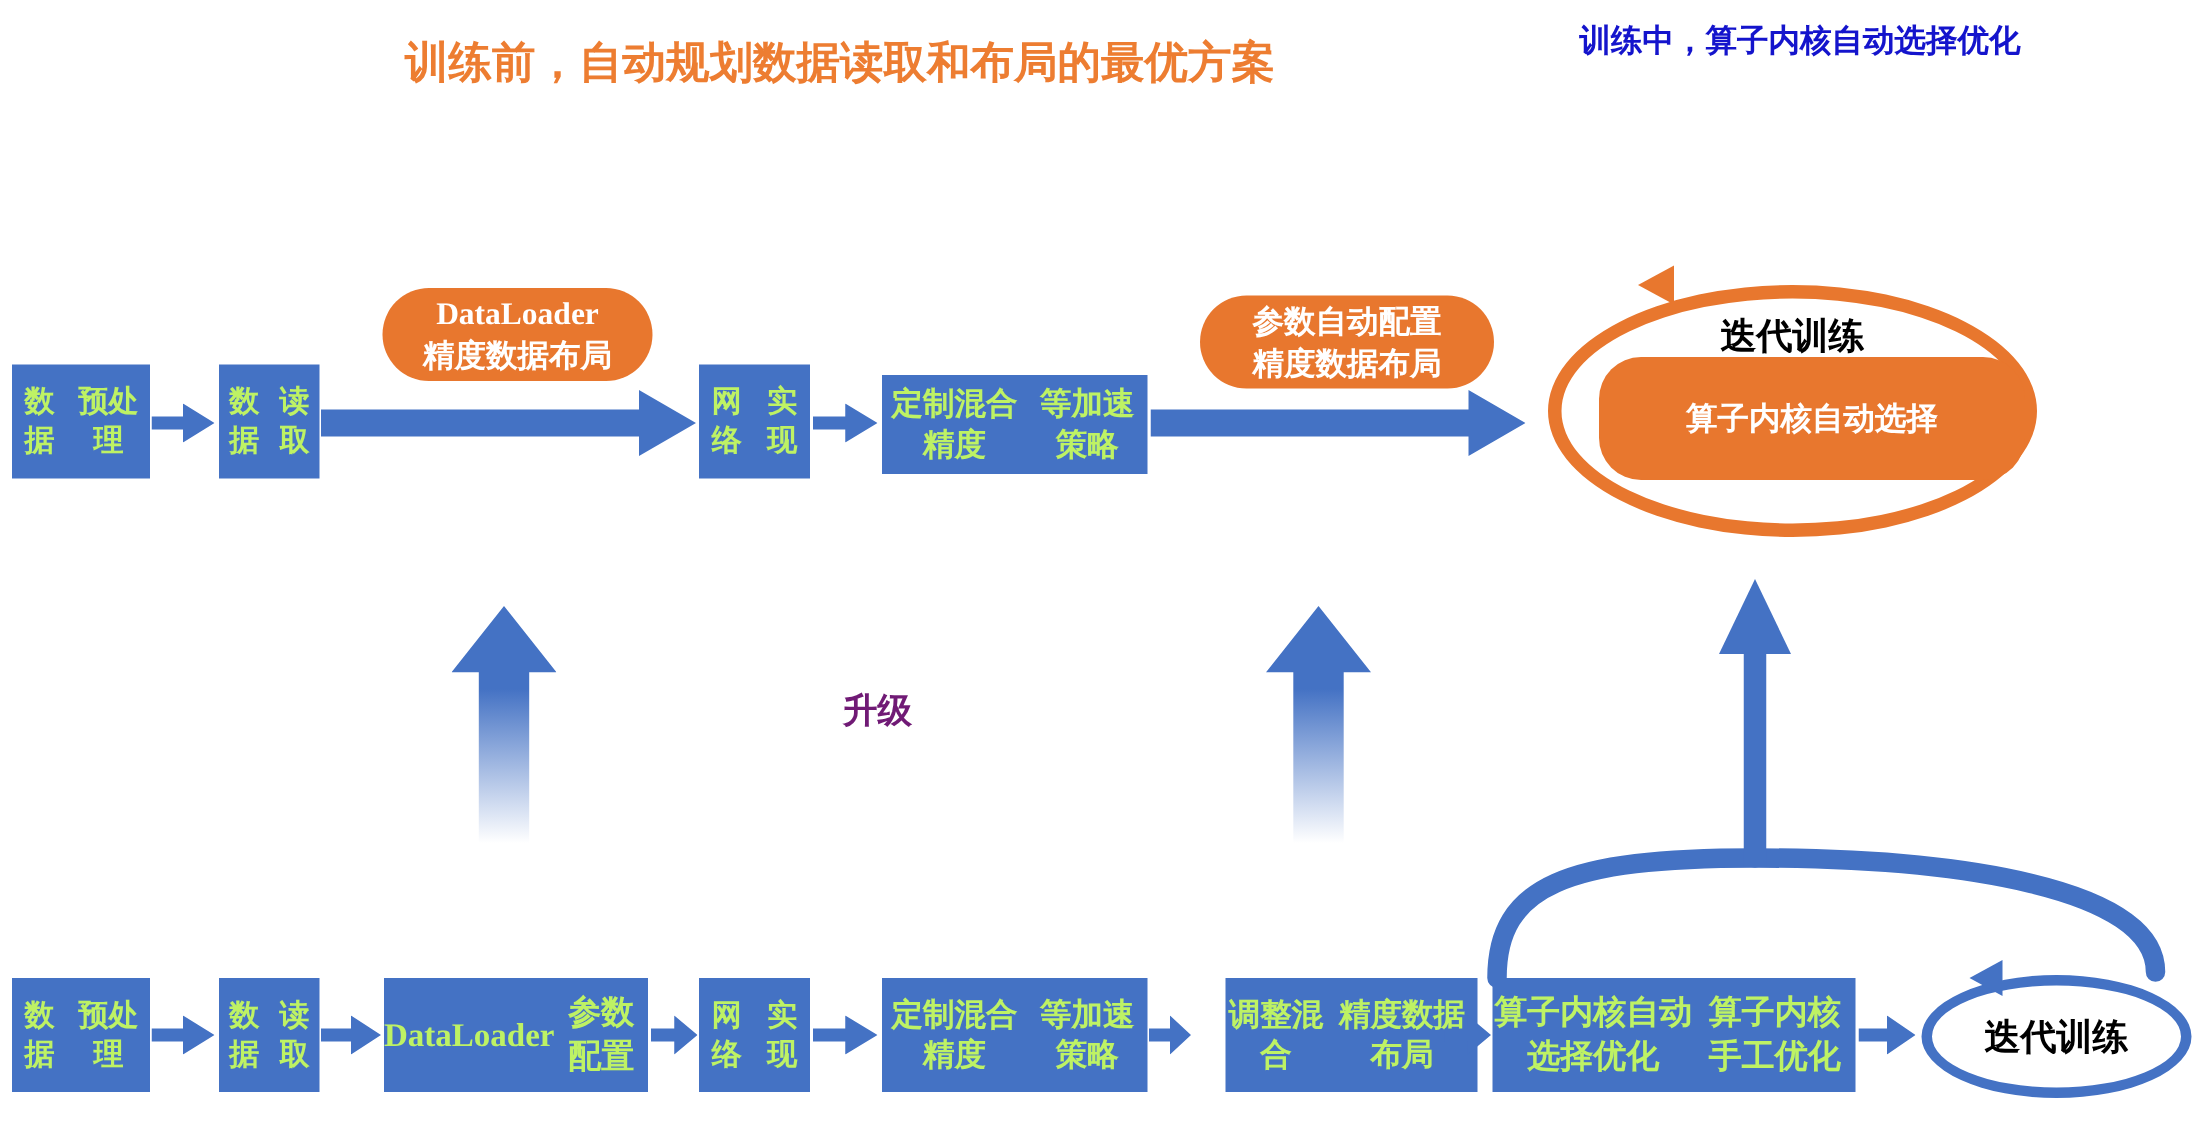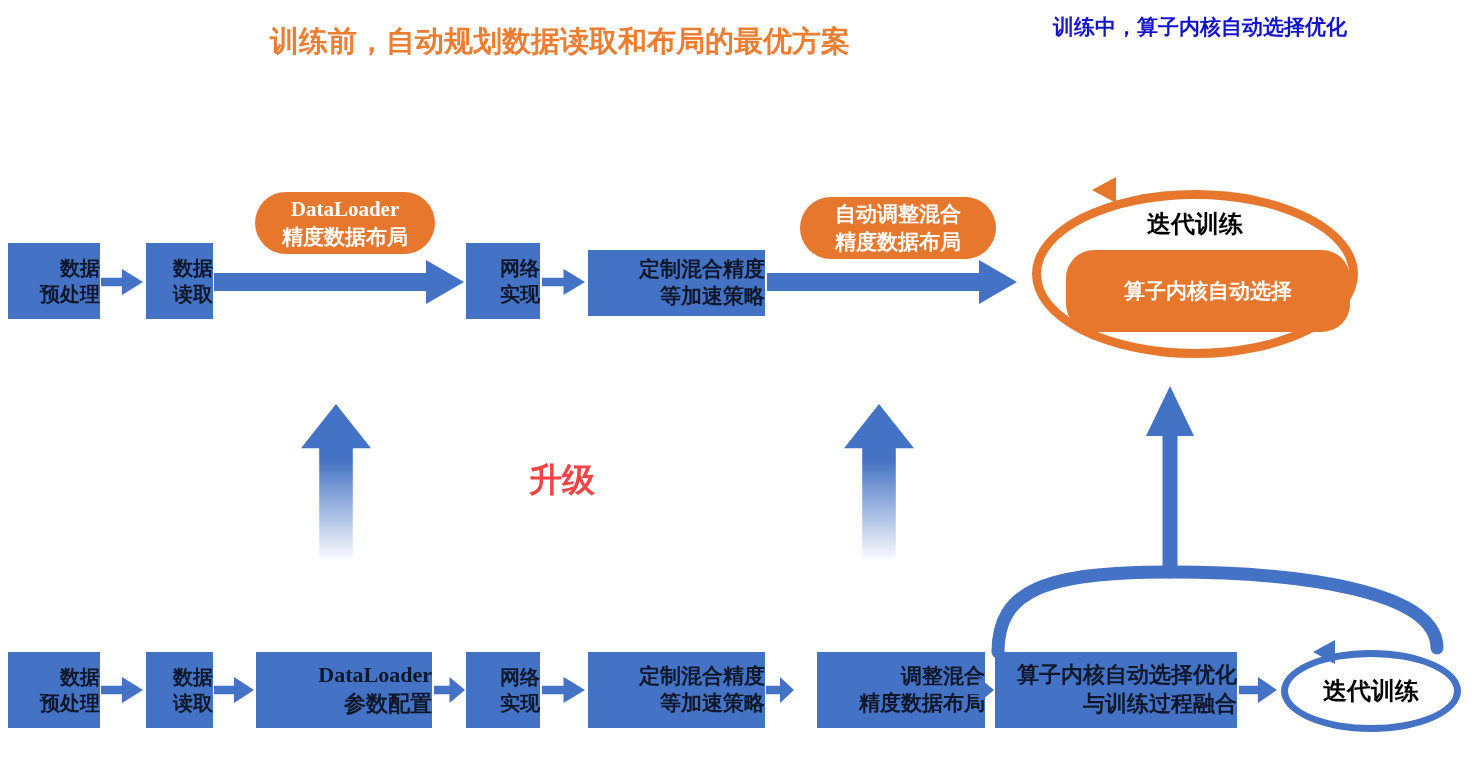--- a/index.html
+++ b/index.html
@@ -5,21 +5,21 @@
   :root{
     --blue:#4472C4;
     --orange:#E8772E;
     --title-orange:#ED7D31;
     --title-blue:#1414CC;
   }
   *{margin:0;padding:0;box-sizing:border-box;}
   body{font-family:"Liberation Sans","DejaVu Sans",sans-serif;background:#fff;}
   #canvas{position:relative;width:1474px;height:760px;background:#fff;overflow:hidden;font-family:Liberation Serif, serif;}
   .abs{position:absolute;}
-  .box{position:absolute;background:var(--blue);color:#0f172a;font-weight:bold;display:flex;flex-direction:column;align-items:flex-end;justify-content:center;text-align:center;font-size:20px;line-height:1.3;}
+  .box{position:absolute;background:var(--blue);color:#bef264;font-weight:bold;display:flex;flex-direction:row;align-items:center;justify-content:center;text-align:center;font-size:20px;line-height:1.3;}
   .bubble{position:absolute;background:var(--orange);color:#fff;font-weight:bold;display:flex;flex-direction:column;align-items:center;justify-content:center;text-align:center;font-size:21px;line-height:1.35;border-radius:34px;}
   .sarrow{position:absolute;fill:var(--blue);}
   .title{position:absolute;font-weight:bold;text-align:center;}
   .uparrow{position:absolute;clip-path:polygon(50% 0,100% 28%,74% 28%,74% 100%,26% 100%,26% 28%,0 28%);background:linear-gradient(to bottom,var(--blue) 0%,var(--blue) 35%,rgba(68,114,196,0) 100%);}
   .loop{position:absolute;border-radius:50%;background:#fff;}
   .loop-orange{border:9px solid var(--orange);}
   .loop-blue{border:7px solid var(--blue);display:flex;align-items:center;justify-content:center;font-weight:bold;font-size:24px;color:#000;}
   .tri-left{position:absolute;width:0;height:0;border-top:13px solid transparent;border-bottom:13px solid transparent;}
   .loop-title{position:absolute;font-weight:bold;color:#000;text-align:center;font-size:24px;}
 </style>
@@ -60,33 +60,33 @@
   </div>
   <svg class="sarrow" style="left:767px;top:260px;" width="250" height="44" viewBox="0 0 250 44" preserveAspectRatio="none">
       <path d="M0 13 H212 V0 L250 22 L212 44 V31 H0 Z"></path>
     </svg>
 
   <div class="bubble" style="left:255px;top:192px;width:180px;height:62px;">
     <span>DataLoader</span>
     <span>精度数据布局</span>
   </div>
   <div class="bubble" style="left:800px;top:197px;width:196px;height:62px;">
-    <span>自动调整混合</span>
+    <span>参数自动配置</span>
     <span>精度数据布局</span>
   </div>
 
   <div class="loop loop-orange" style="left:1032px;top:190px;width:326px;height:168px;"></div>
   <div class="tri-left" style="left:1092px;top:177px;border-right:24px solid var(--orange);"></div>
   <div class="loop-title" style="left:1032px;top:208px;width:326px;">迭代训练</div>
-  <div class="bubble" style="left:1066px;top:250px;width:284px;height:82px;border-radius:28px;">
+  <div class="bubble" style="left:1066px;top:238px;width:284px;height:82px;border-radius:28px;">
     <span>算子内核自动选择</span>
   </div>
 
   <div class="uparrow" style="left:301px;top:404px;width:70px;height:158px;"></div>
-  <div class="title" style="left:497px;top:458px;width:130px;font-size:33px;color:#ef4444;">升级</div>
+  <div class="title" style="left:520px;top:458px;width:130px;font-size:23px;color:#701a75;">升级</div>
   <div class="uparrow" style="left:844px;top:404px;width:70px;height:158px;"></div>
 
   <svg class="abs" style="left:975px;top:380px;" width="485" height="285" viewBox="0 0 485 285">
     <path d="M23 272 C 23 210, 70 192, 195 192" fill="none" stroke="#4472C4" stroke-width="13" stroke-linecap="round"></path>
     <path d="M462 268 C 462 212, 330 192, 195 192" fill="none" stroke="#4472C4" stroke-width="13" stroke-linecap="round"></path>
     <path d="M195 198 L195 52" fill="none" stroke="#4472C4" stroke-width="15"></path>
     <polygon points="171,56 219,56 195,6" fill="#4472C4"></polygon>
   </svg>
 
   <div class="box" style="left:8px;top:652px;width:92px;height:76px;">
@@ -126,21 +126,21 @@
     </svg>
   <div class="box" style="left:795px;top:652px;width:168px;height:76px;font-size:21px;margin-left:22px;">
     <span>调整混合</span>
     <span>精度数据布局</span>
   </div>
   <svg class="sarrow" style="left:963px;top:677px;" width="31" height="26" viewBox="0 0 40 24" preserveAspectRatio="none">
       <path d="M0 8 H20 V0 L40 12 L20 24 V16 H0 Z"></path>
     </svg>
   <div class="box" style="left:995px;top:652px;width:242px;height:76px;font-size:22px;">
     <span>算子内核自动选择优化</span>
-    <span>与训练过程融合</span>
+    <span>算子内核手工优化</span>
   </div>
   <svg class="sarrow" style="left:1239px;top:677px;" width="38" height="26" viewBox="0 0 40 24" preserveAspectRatio="none">
       <path d="M0 8 H20 V0 L40 12 L20 24 V16 H0 Z"></path>
     </svg>
 
   <div class="loop loop-blue" style="left:1281px;top:650px;width:180px;height:82px;">
     <span>迭代训练</span>
   </div>
   <div class="tri-left" style="left:1313px;top:640px;border-right:22px solid var(--blue);border-top-width:12px;border-bottom-width:12px;"></div>
 

